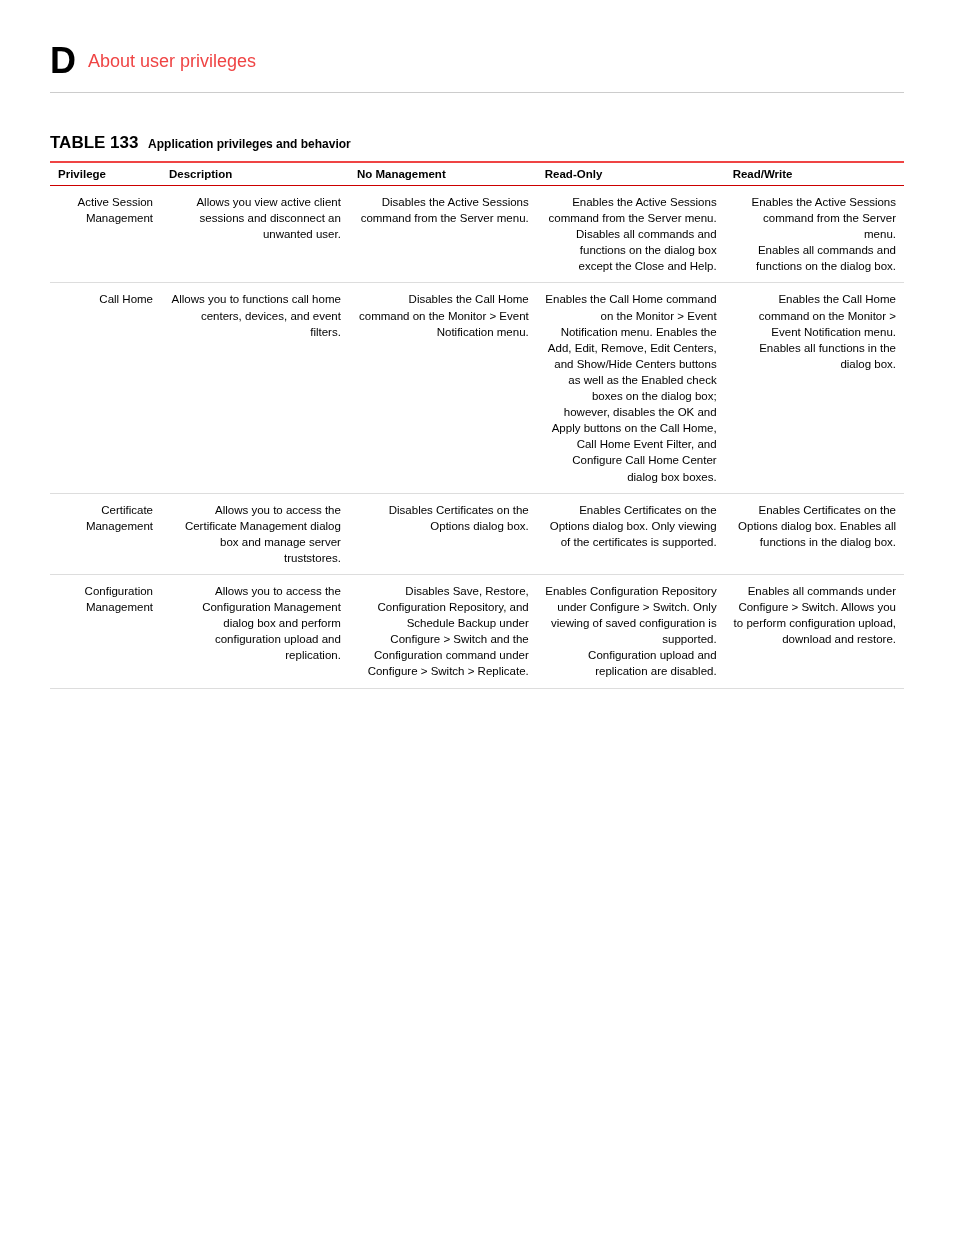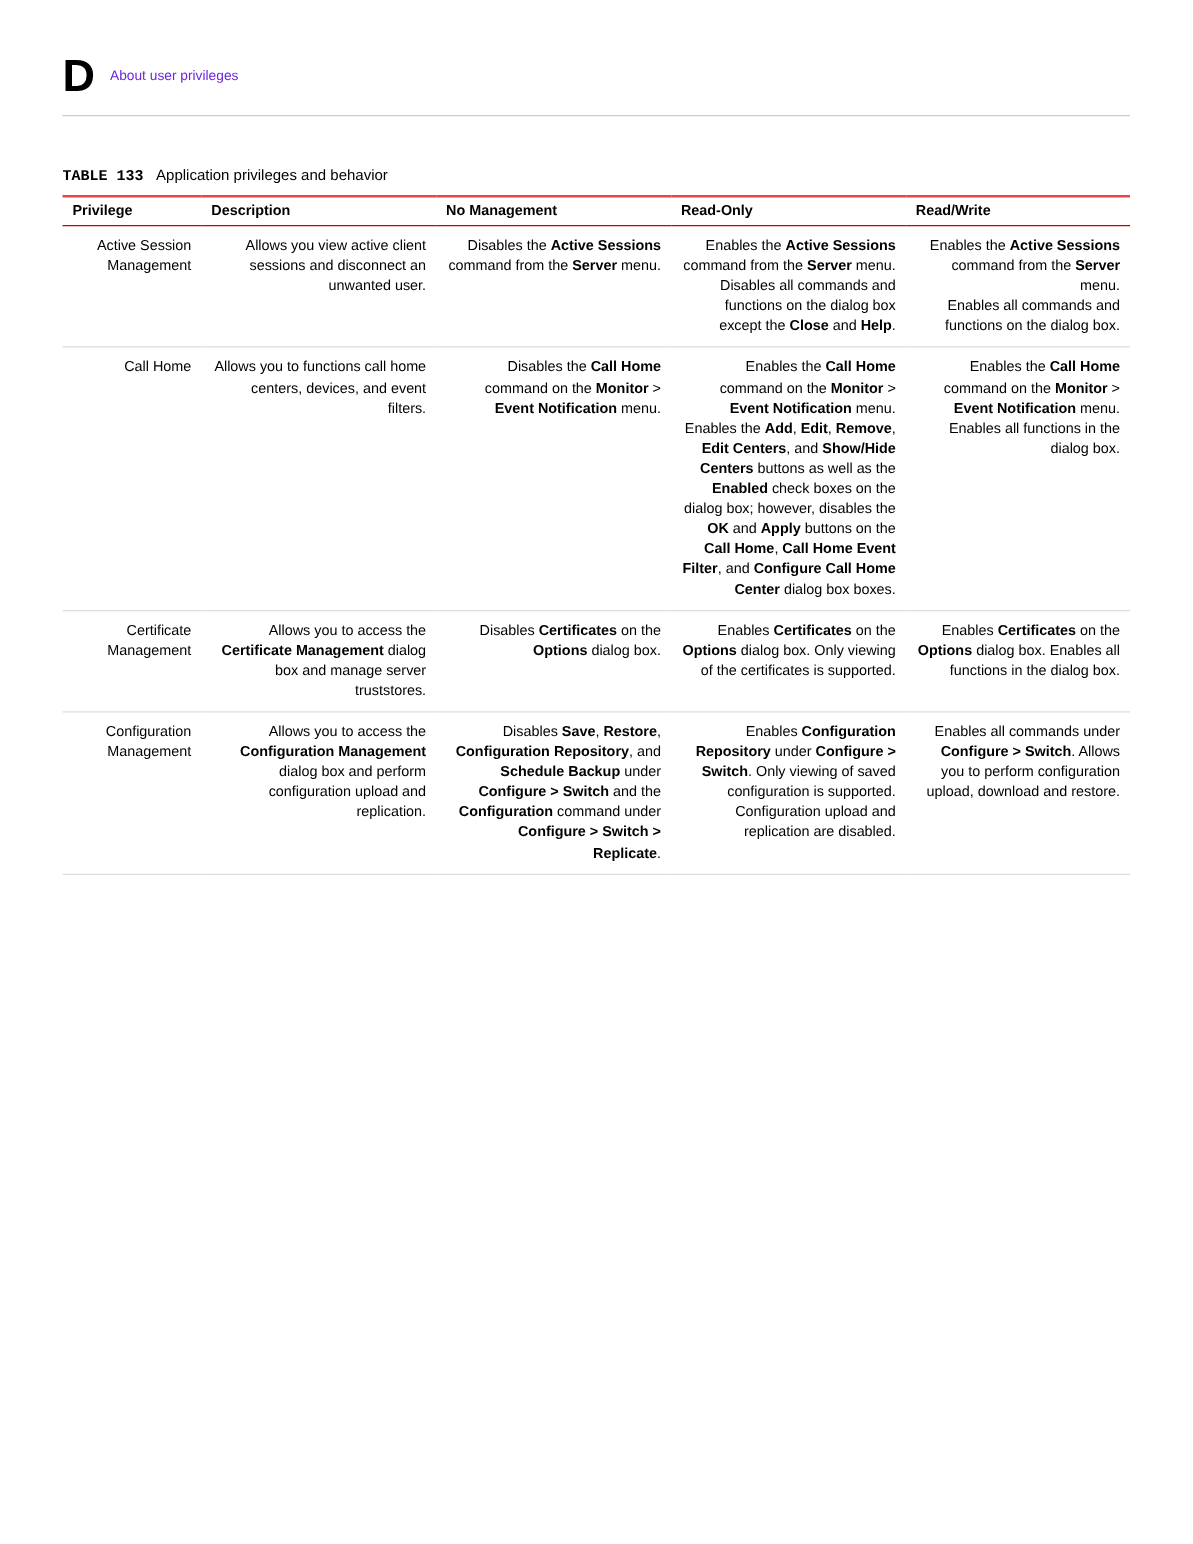--- a/index.html
+++ b/index.html
@@ -19,30 +19,29 @@
       margin-bottom: 40px;
       border-bottom: 1px solid #ccc;
       padding-bottom: 10px;
     }
     .page-header-letter {
       font-size: 36px;
       font-weight: bold;
       color: #000;
     }
     .page-header-title {
-      font-size: 11px;
-      color: #6d28d9;
+      font-size: 18px;
+      color: #ef4444;
     }
     .table-caption {
       margin-bottom: 8px;
     }
     .table-caption-label {
       font-weight: bold;
-      font-size: 12px;
-      font-family: Liberation Mono, monospace;
+      font-size: 17px;
     }
     .table-caption-text {
       font-weight: bold;
       font-size: 12px;
     }
     table {
       width: 100%;
       border-collapse: collapse;
       font-size: 11.5px;
     }
@@ -65,34 +64,34 @@
       padding: 8px 8px;
       vertical-align: top;
       line-height: 1.4;
       text-align: right;
     }
     .col-privilege { width: 13%; }
     .col-description { width: 22%; }
     .col-noprivilege { width: 22%; }
     .col-readonly { width: 22%; }
     .col-readwrite { width: 21%; }
-    b { font-weight: bold; }
+    b { font-weight: normal; }
   </style>
 </head>
 <body>
 
 <div class="page-header">
   <span class="page-header-letter">D</span>
   <span class="page-header-title">About user privileges</span>
 </div>
 
 <div class="table-caption">
   <span class="table-caption-label">TABLE 133</span>
   <span class="table-caption-text"> &nbsp; </span>
-  <span style="font-weight:normal;font-size:12px;">Application privileges and behavior</span>
+  <span style="font-weight:bold;font-size:12px;">Application privileges and behavior</span>
 </div>
 
 <table>
   <thead>
     <tr>
       <th class="col-privilege">Privilege</th>
       <th class="col-description">Description</th>
       <th class="col-noprivilege">No Management</th>
       <th class="col-readonly">Read-Only</th>
       <th class="col-readwrite">Read/Write</th>

